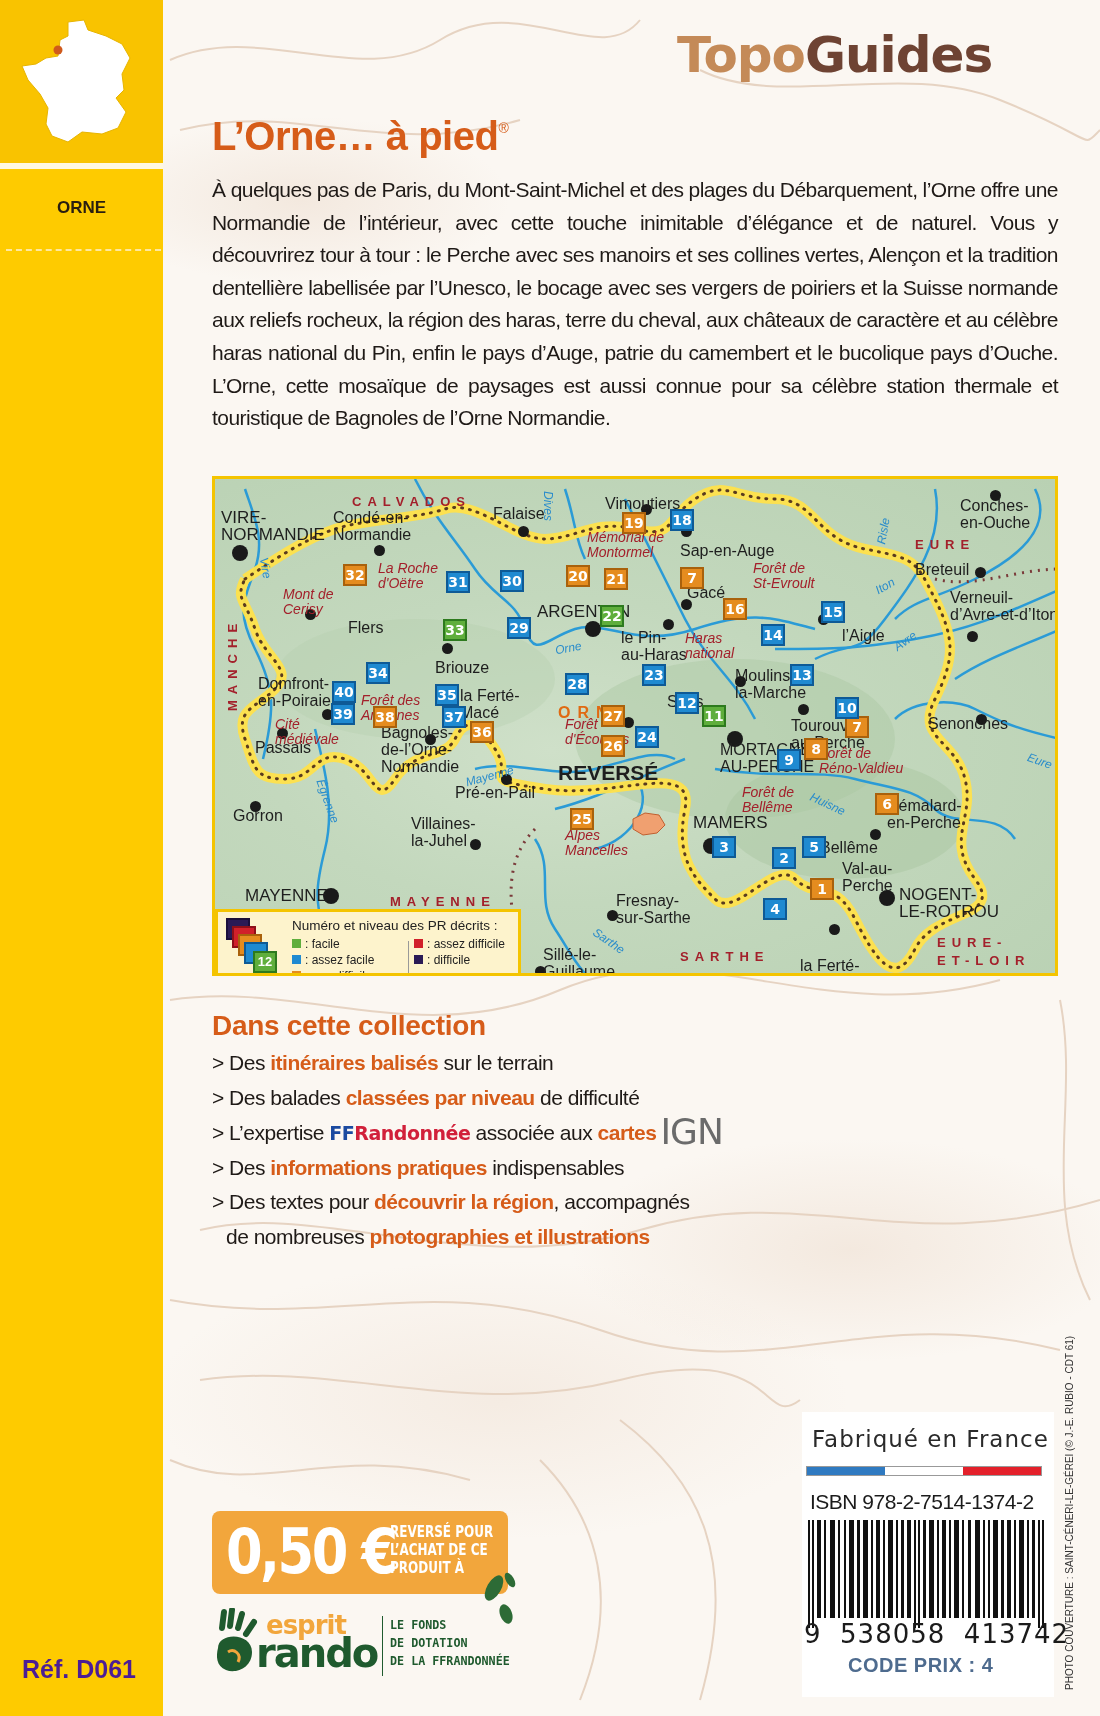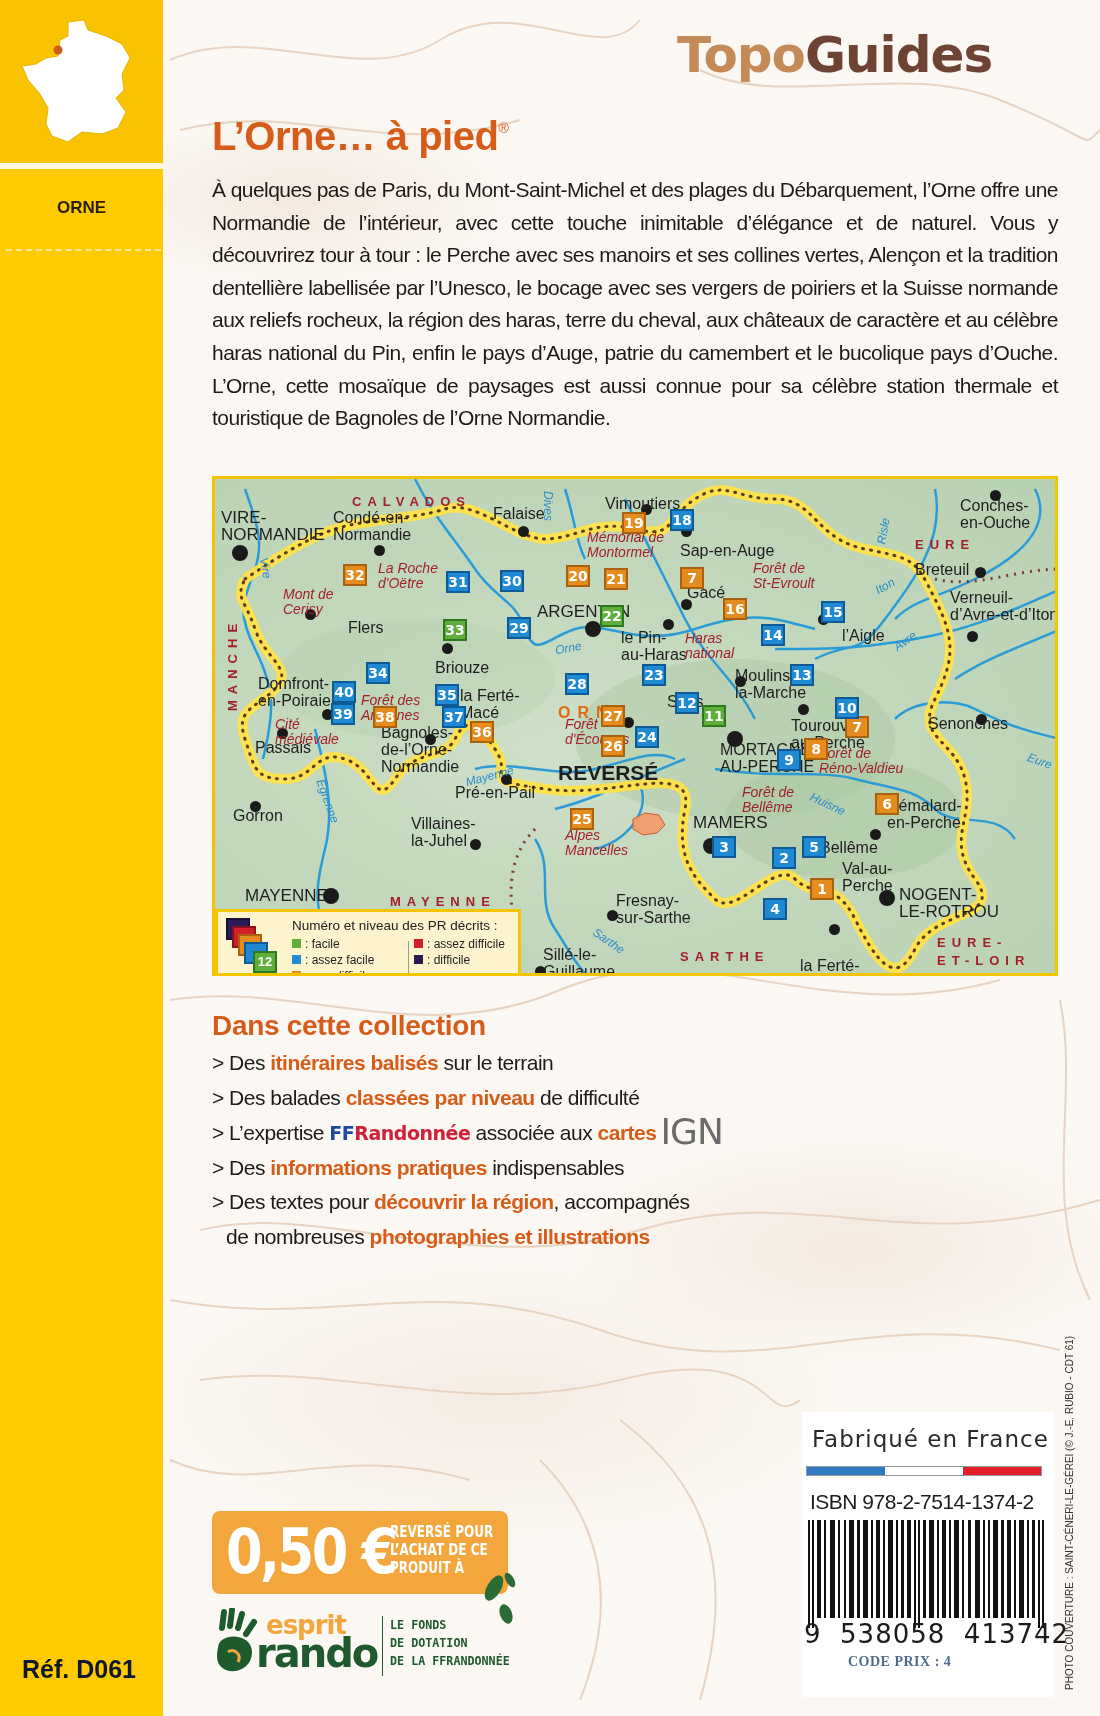--- a/index.html
+++ b/index.html
@@ -23,21 +23,21 @@
   
   .sidebar {
     position: absolute; left: 0; top: 0; width: 163px; height: 1716px;
     background: #fecb00;
   }
   .sidebar .map-box { position: absolute; left: 0; top: 0; width: 163px; height: 163px; background: #f9c300; }
   .sidebar .map-box svg { position: absolute; left: 18px; top: 16px; }
   .sidebar .divider-white { position: absolute; left: 0; top: 163px; width: 163px; height: 6px; background: #fff8e0; }
   .sidebar .region-label { position: absolute; left: 0; top: 198px; width: 163px; text-align: center; font-weight: bold; font-size: 17px; color: #2a1e10; font-family: "Liberation Sans", sans-serif; }
   .sidebar .dashed { position: absolute; left: 6px; top: 249px; width: 155px; border-top: 2px dashed #fde7a0; }
-  .sidebar .ref { position: absolute; left: 22px; top: 1655px; font-weight: bold; font-size: 25px; color: #0f172a; }
+  .sidebar .ref { position: absolute; left: 22px; top: 1655px; font-weight: bold; font-size: 25px; color: #4c1d95; }
 
   
   .brand { position: absolute; left: 677px; top: 26px; font-family: "DejaVu Sans", sans-serif; font-weight: bold; font-size: 50px; letter-spacing: -1px; }
   .brand .topo { color: #c48a58; }
   .brand .guides { color: #6e4333; }
 
   .title { position: absolute; left: 212px; top: 114px; font-size: 40px; font-weight: bold; color: #d65c19; letter-spacing: -0.5px; font-family: "Liberation Sans", sans-serif; }
   .title sup { font-size: 14px; vertical-align: top; position: relative; top: 6px; font-weight: normal; }
 
   .intro {
@@ -106,21 +106,21 @@
   .esprit .fonds { position: absolute; left: 178px; top: 8px; font-size: 13px; font-weight: bold; color: #1f5a2e; line-height: 18px; font-family: "DejaVu Sans Mono", monospace; white-space: nowrap; transform: scaleX(0.9); transform-origin: left; }
 
   
   .barcode-box { position: absolute; left: 802px; top: 1412px; width: 252px; height: 285px; background: #fff; }
   .fab { position: absolute; left: 10px; top: 14px; font-size: 23px; color: #2a2a2a; letter-spacing: 1px; white-space: nowrap; font-family: "DejaVu Sans", sans-serif; }
   .tricolor { position: absolute; left: 4px; top: 54px; width: 236px; height: 10px; display: flex; border: 1px solid #999; }
   .tricolor div { flex: 1; }
   .isbn { position: absolute; left: 8px; top: 78px; font-size: 21px; font-weight: normal; color: #1b1b1b; white-space: nowrap; letter-spacing: -0.5px; }
   .bars { position: absolute; left: 0px; top: 108px; width: 250px; height: 108px; }
   .digits { position: absolute; left: 2px; top: 207px; font-size: 26px; color: #1b1b1b; white-space: pre; letter-spacing: 1px; font-family: "DejaVu Sans", sans-serif; }
-  .codeprix { position: absolute; left: 46px; top: 242px; font-size: 14px; font-weight: bold; color: #4e6b8e; letter-spacing: 0.5px; white-space: nowrap; font-family: Liberation Serif, serif; }
+  .codeprix { position: absolute; left: 46px; top: 242px; font-size: 20px; font-weight: bold; color: #4e6b8e; letter-spacing: 0.5px; white-space: nowrap; font-family: Liberation Sans, sans-serif; }
   .credit {
     position: absolute; left: 1064px; top: 1690px; transform: rotate(-90deg); transform-origin: left top;
     font-size: 10px; color: #333; white-space: nowrap; letter-spacing: 0px; width: 380px;
   }
 </style>
 </head>
 <body>
 
 <div class="bg-texture">
   <svg width="1100" height="1716" viewBox="0 0 1100 1716" fill="none" stroke="#e6d3c2" stroke-width="2">

